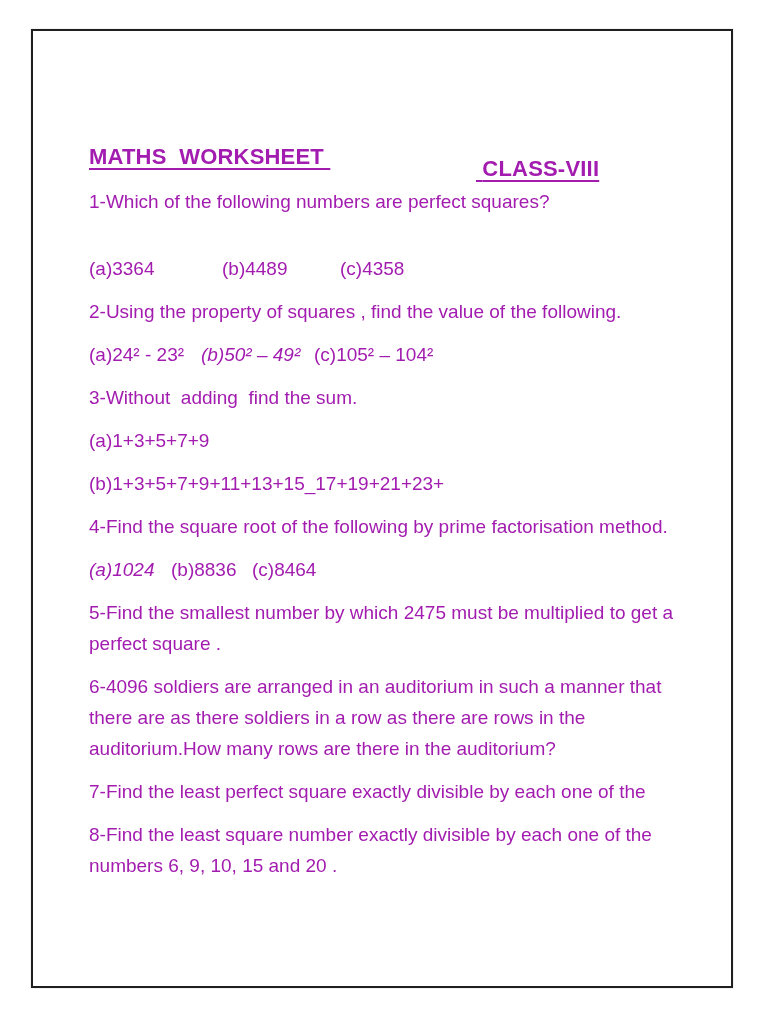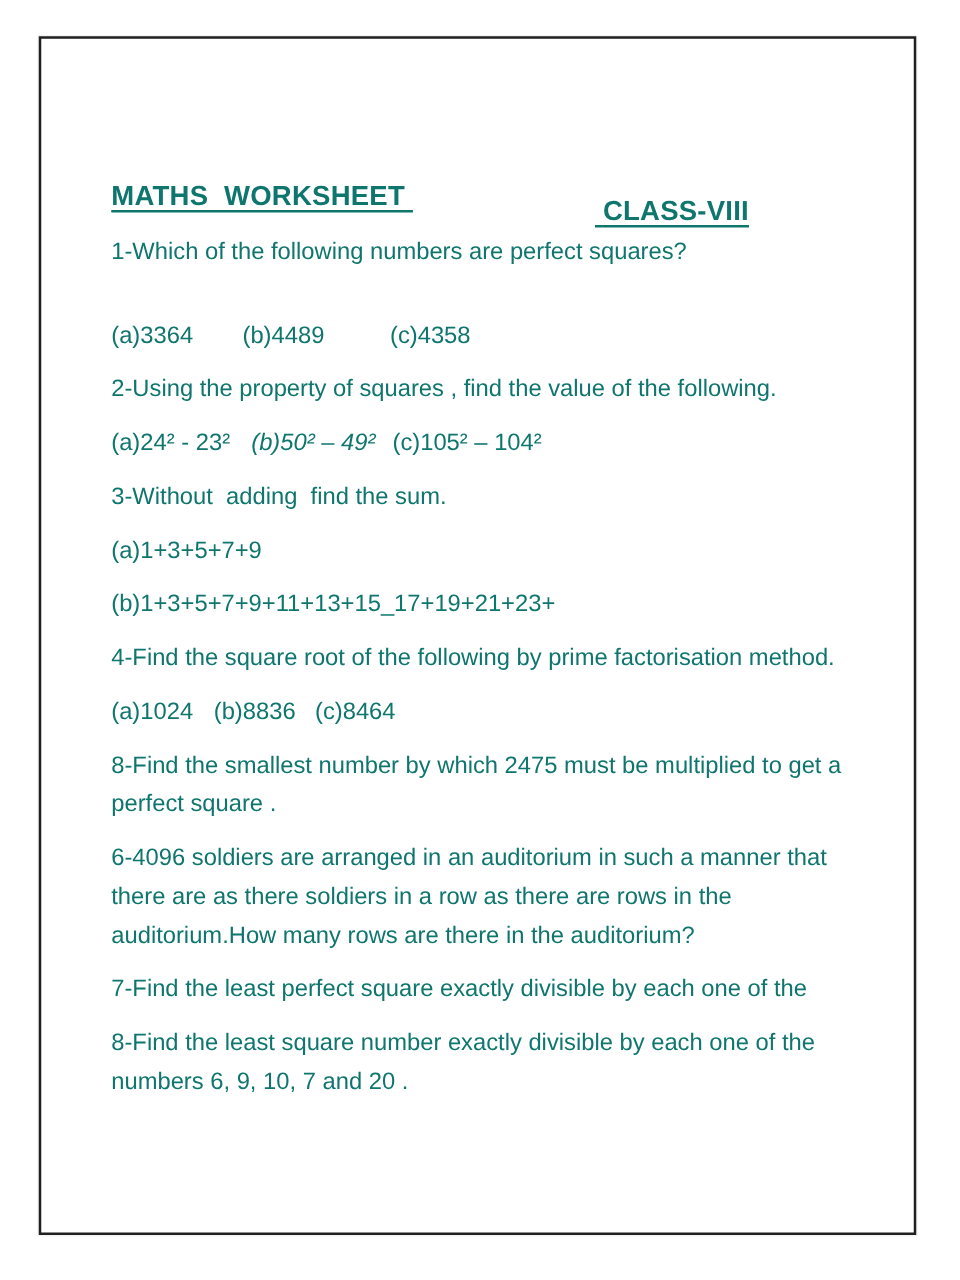--- a/index.html
+++ b/index.html
@@ -32,21 +32,21 @@
   }
   .doc {
     position: relative;
     padding: 110px 40px 0 56px;
   }
   .doc p {
     margin: 0 0 12px 0;
     font-size: 19px;
     line-height: 31px;
     white-space: pre-wrap;
-    color: #0f766e;
+    color: #a21caf;
   }
   .doc p.heading {
     font-size: 22px;
     font-weight: bold;
     line-height: 32px;
     margin-bottom: 13px;
     position: relative;
     letter-spacing: 0.2px;
   }
   .u {
@@ -55,24 +55,24 @@
     text-underline-offset: 4px;
   }
   .title-right {
     position: absolute;
     left: 387px;
     top: 12px;
   }
   .ln { display: block; }
   .opts span { display: inline-block; }
   .opts.q1 span:nth-child(1) { min-width: 105px; margin-top: 24px; }
-  .opts.q1 span:nth-child(2) { min-width: 118px; }
+  .opts.q1 span:nth-child(2) { min-width: 118px; margin-left: 28px; }
   .opts.q2 span:nth-child(1) { min-width: 112px; }
   .opts.q2 span:nth-child(2) { min-width: 113px; font-style: italic; }
-  .opts.q4 span:nth-child(1) { min-width: 82px; }
+  .opts.q4 span:nth-child(1) { min-width: 82px; font-style: italic; }
   .opts.q4 span:nth-child(2) { min-width: 81px; }
 </style>
 </head>
 <body>
 
 <div class="canvas">
   <div class="sheet">
     <div class="doc">
 
       <p class="heading"><span class="u">MATHS  WORKSHEET </span><span class="u title-right"> CLASS-VIII</span></p>
@@ -84,23 +84,23 @@
       <p>2-Using the property of squares , find the value of the following.</p>
       <p class="opts q2"><span>(a)24² - 23²</span><span>(b)50² – 49²</span><span>(c)105² – 104²</span></p>
 
       <p>3-Without  adding  find the sum.</p>
       <p>(a)1+3+5+7+9</p>
       <p>(b)1+3+5+7+9+11+13+15_17+19+21+23+</p>
 
       <p>4-Find the square root of the following by prime factorisation method.</p>
       <p class="opts q4"><span>(a)1024</span><span>(b)8836</span><span>(c)8464</span></p>
 
-      <p><span class="ln">8-Find the smallest number by which 2475 must be multiplied to get a</span><span class="ln">perfect square .</span></p>
+      <p><span class="ln">5-Find the smallest number by which 2475 must be multiplied to get a</span><span class="ln">perfect square .</span></p>
 
       <p><span class="ln">6-4096 soldiers are arranged in an auditorium in such a manner that</span><span class="ln">there are as there soldiers in a row as there are rows in the</span><span class="ln">auditorium.How many rows are there in the auditorium?</span></p>
 
       <p><span class="ln">7-Find the least perfect square exactly divisible by each one of the</span></p>
 
-      <p><span class="ln">8-Find the least square number exactly divisible by each one of the</span><span class="ln">numbers 6, 9, 10, 7 and 20 .</span></p>
+      <p><span class="ln">8-Find the least square number exactly divisible by each one of the</span><span class="ln">numbers 6, 9, 10, 15 and 20 .</span></p>
 
     </div>
   </div>
 </div>
 
 </body></html>

